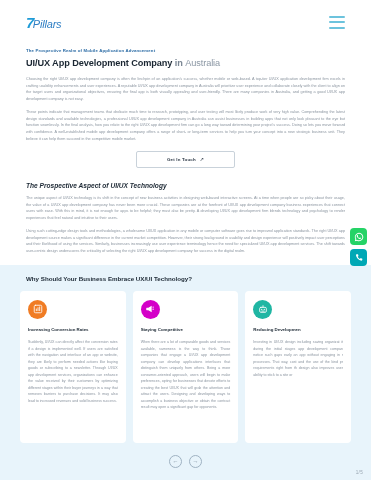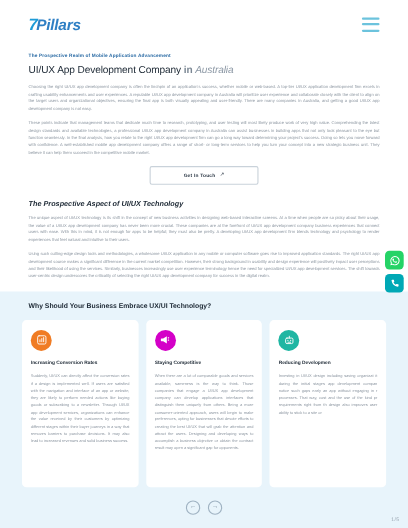--- a/index.html
+++ b/index.html
@@ -42,22 +42,22 @@
     user-select: none;
   }
   .logo-seven {
     font-size: 15px;
     font-weight: bold;
     font-style: italic;
     color: #1e9bd7;
     letter-spacing: -0.5px;
   }
   .logo-word {
-    font-size: 14px;
-    font-weight: bold;
+    font-size: 11px;
+    font-weight: normal;
     font-style: italic;
     color: #2f7fc4;
     letter-spacing: -0.2px;
     margin-left: -1px;
   }
 
   .hamburger {
     width: 16px;
     height: 13px;
     display: flex;
@@ -87,28 +87,27 @@
   }
 
   .hero-title {
     font-size: 9.2px;
     line-height: 1.2;
     color: #1b2733;
     margin-bottom: 7px;
     letter-spacing: -0.1px;
   }
   .hero-title .strong {
-    font-weight: normal;
+    font-weight: bold;
   }
   .hero-title .light {
     font-weight: bold;
     color: #7b8794;
   }
   .hero-title .italic {
-    font-style: italic;
     font-weight: normal;
     color: #8b97a4;
   }
 
   .body-text {
     font-size: 3.75px;
     line-height: 1.75;
     color: #8a949f;
     text-align: justify;
     margin-bottom: 7px;

